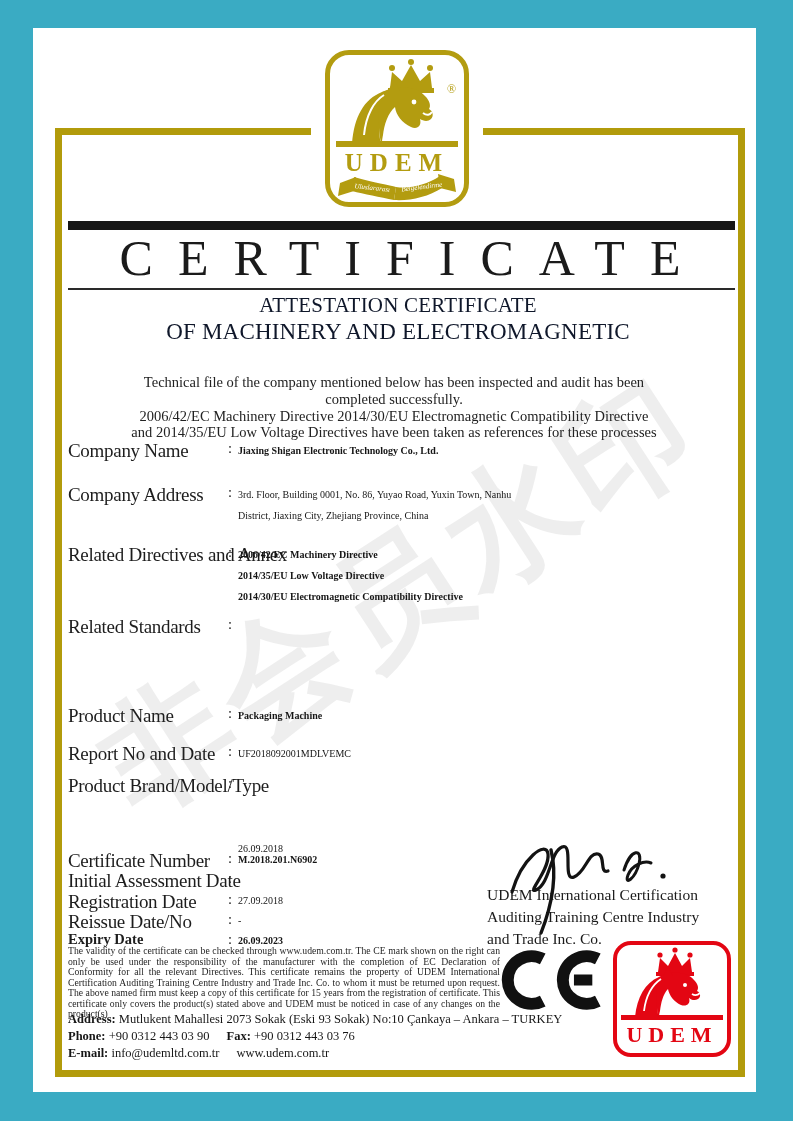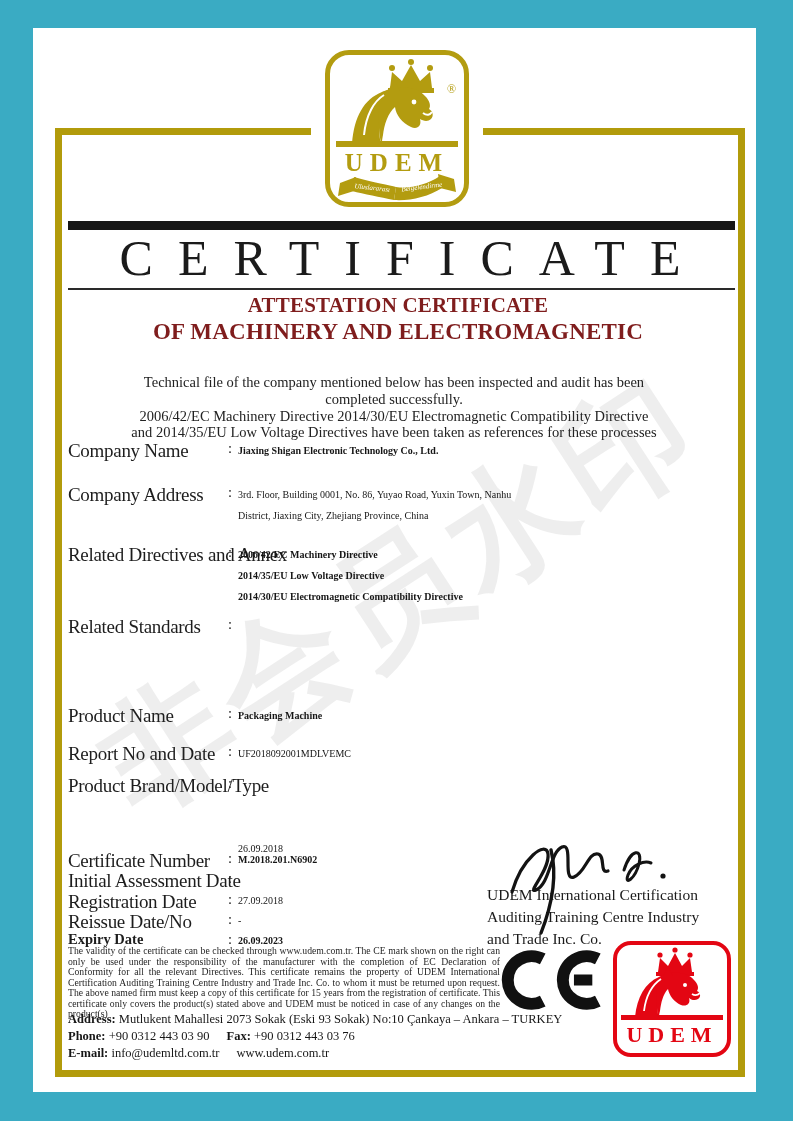--- a/index.html
+++ b/index.html
@@ -12,21 +12,21 @@
   #logo-box{position:absolute;left:325px;top:50px;width:144px;height:157px;background:#fff;
             border:5px solid #b39c10;border-radius:24px;box-sizing:border-box;
             box-shadow:0 0 0 14px #ffffff;z-index:4;}
   #logo-reg{position:absolute;right:8px;top:28px;font-size:12px;color:#b39c10;line-height:12px;}
   
   #bar-top{position:absolute;left:68px;top:221px;width:667px;height:9px;background:#161616;z-index:3;}
   #cert-title{position:absolute;left:55px;top:228px;width:690px;height:60px;line-height:60px;
               text-align:center;font-size:50px;font-weight:normal;letter-spacing:25px;white-space:nowrap;z-index:3;}
   #cert-title span{margin-right:-25px;}
   #bar-thin{position:absolute;left:68px;top:288px;width:667px;height:2px;background:#2a2a2a;z-index:3;}
-  .sub{position:absolute;left:62px;width:672px;text-align:center;font-weight:bold;color:#7f1d1d;
+  .sub{position:absolute;left:62px;width:672px;text-align:center;font-weight:normal;color:#0f172a;
        letter-spacing:.2px;z-index:3;}
   #sub1{top:293px;font-size:21px;}
   #sub2{top:319px;font-size:23px;}
   #sub3{top:346px;font-size:23px;}
   #intro{position:absolute;left:58px;top:374px;width:672px;text-align:center;font-size:14.5px;
          line-height:16.8px;color:#222;white-space:pre-line;z-index:3;}
   
   .lbl{position:absolute;left:68px;font-size:19px;letter-spacing:-.3px;white-space:nowrap;color:#1d1d1d;z-index:3;}
   .col{position:absolute;left:228px;font-size:14.5px;color:#1d1d1d;z-index:3;}
   .val{position:absolute;left:238px;width:500px;font-size:10px;line-height:21.2px;

